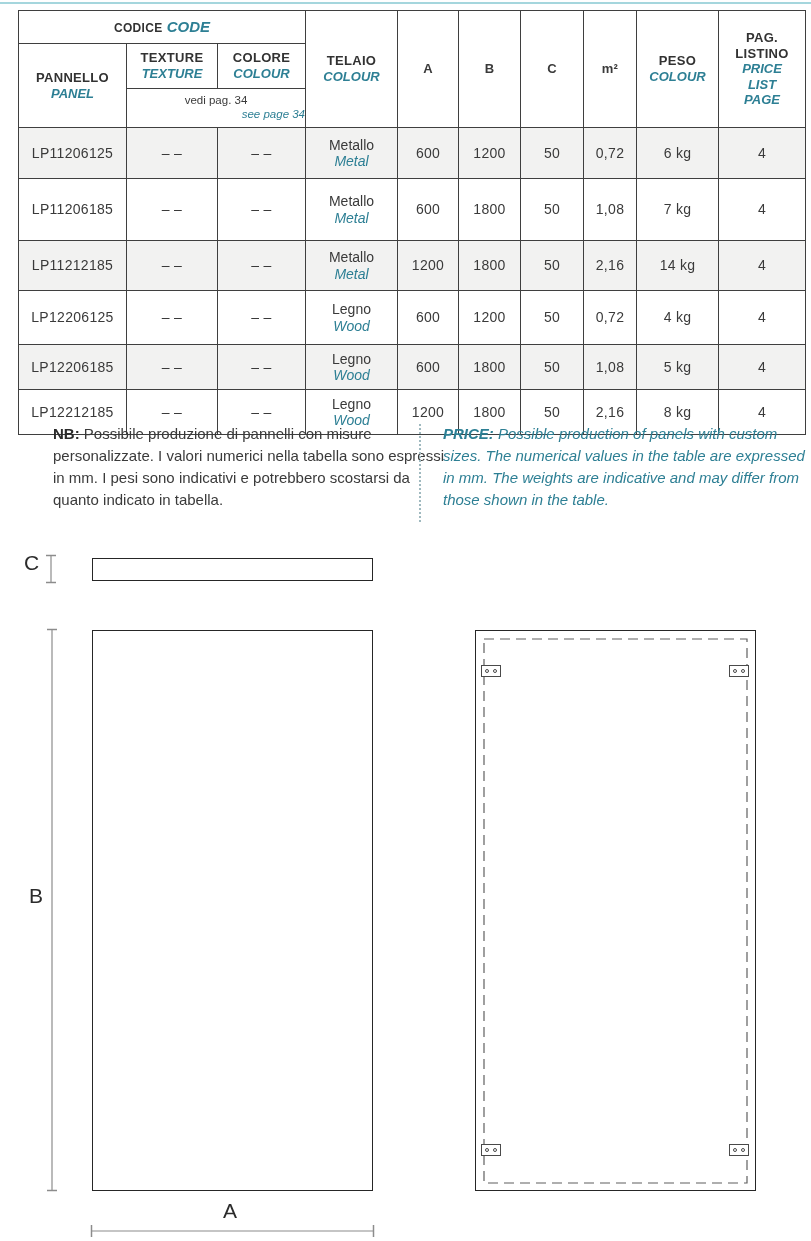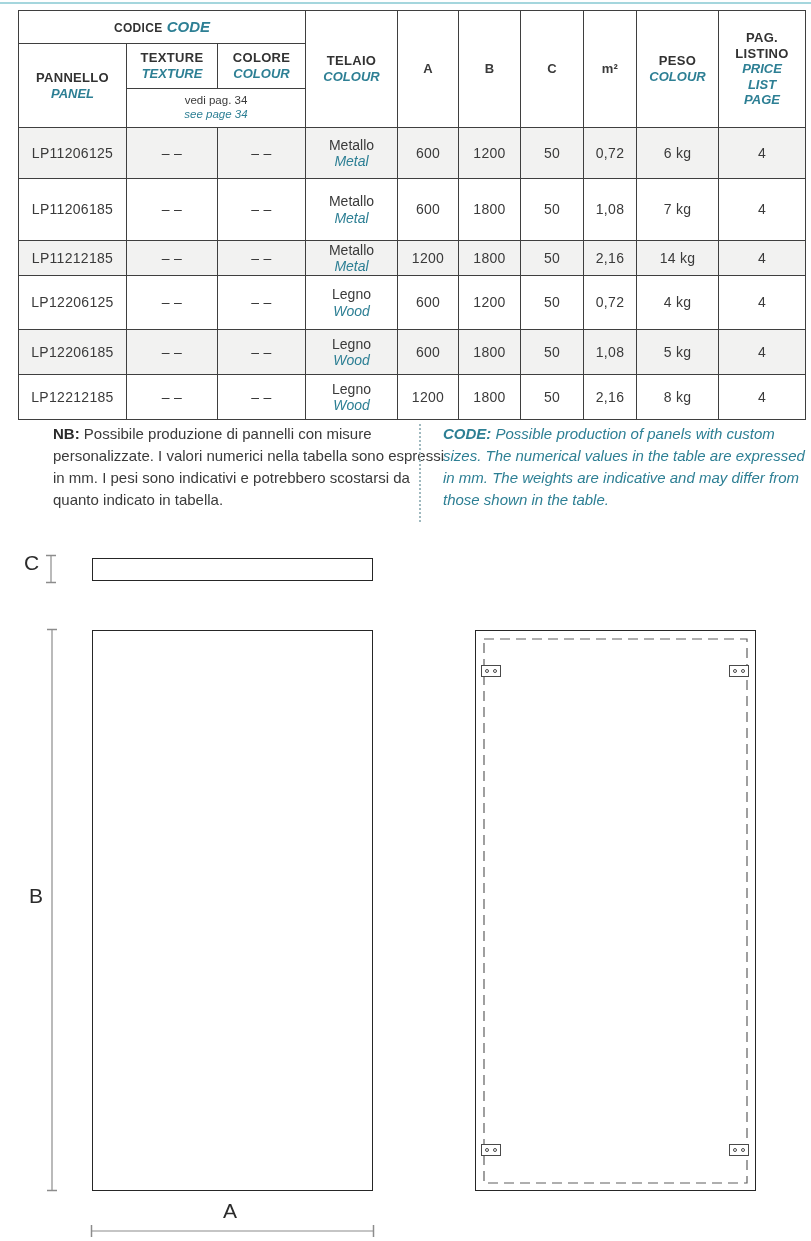--- a/index.html
+++ b/index.html
@@ -18,21 +18,21 @@
   table.spec th, table.spec td {
     border:1px solid #3f3f3f; text-align:center; vertical-align:middle;
     padding:0; line-height:1.2; color:#3a3a3a;
   }
   .hdr-it { font-weight:bold; font-size:13px; color:#323232; letter-spacing:.3px; }
   .hdr-en { font-style:italic; font-size:13px; color:#2d7f94; }
   .codice-cell { font-size:15px; }
   .codice-cell .hdr-it { font-size:12px; }
   .codice-cell .hdr-en { font-size:15px; }
   .vedi { font-size:11.5px; color:#3a3a3a; }
-  .vedi .en { font-style:italic; color:#2d7f94; }
+  .vedi .en { font-style:italic; color:#2d7f94;text-align:right; }
   td.val { font-size:14px; letter-spacing:.3px; }
   td.frame div { line-height:1.15; }
   td.frame .it { font-size:14px; color:#3a3a3a; }
   td.frame .en { font-size:14px; font-style:italic; color:#2d7f94; }
   tr.alt td { background:#f2f2f1; }
 
   
   .note-it {
     position:absolute; left:18px; top:423px; width:404px;
     font-size:15px; line-height:1.47; color:#3a3a3a;margin-left:35px;
@@ -148,21 +148,21 @@
       <div class="it">Metallo</div>
       <div class="en">Metal</div>
     </td>
     <td class="val">600</td>
     <td class="val">1800</td>
     <td class="val">50</td>
     <td class="val">1,08</td>
     <td class="val">7 kg</td>
     <td class="val">4</td>
   </tr>
-  <tr class="alt" style="height:35px">
+  <tr class="alt" style="height:50px">
     <td class="val">LP11212185</td>
     <td class="val">– –</td>
     <td class="val">– –</td>
     <td class="frame">
       <div class="it">Metallo</div>
       <div class="en">Metal</div>
     </td>
     <td class="val">1200</td>
     <td class="val">1800</td>
     <td class="val">50</td>
@@ -213,21 +213,21 @@
     <td class="val">50</td>
     <td class="val">2,16</td>
     <td class="val">8 kg</td>
     <td class="val">4</td>
   </tr>
 </tbody>
   </table>
 
 <p class="note-it"><b>NB:</b><span> Possibile produzione di pannelli con misure personalizzate. I valori numerici nella tabella sono espressi in mm. I pesi sono indicativi e potrebbero scostarsi da quanto indicato in tabella.</span></p>
 <div class="note-divider"></div>
-<p class="note-en"><b>CODE:</b><span>  Possible production of panels with custom sizes. The numerical values in the table are expressed in mm. The weights are indicative and may differ from those shown in the table.</span></p>
+<p class="note-en"><b>PRICE:</b><span>  Possible production of panels with custom sizes. The numerical values in the table are expressed in mm. The weights are indicative and may differ from those shown in the table.</span></p>
 
 <div class="dim-label" style="left:24px; top:551px;">C</div>
 <svg class="dim-svg" style="left:44px; top:554px;" width="14" height="30">
   <line x1="2" y1="1.5" x2="12" y2="1.5" stroke="#8c8c8c" stroke-width="1.5"></line>
   <line x1="7" y1="1.5" x2="7" y2="28.5" stroke="#8c8c8c" stroke-width="1.2"></line>
   <line x1="2" y1="28.5" x2="12" y2="28.5" stroke="#8c8c8c" stroke-width="1.5"></line>
 </svg>
 <div class="rect-solid" style="left:92px; top:558px; width:281px; height:23px;"></div>
 
 <div class="dim-label" style="left:29px; top:884px;">B</div>

